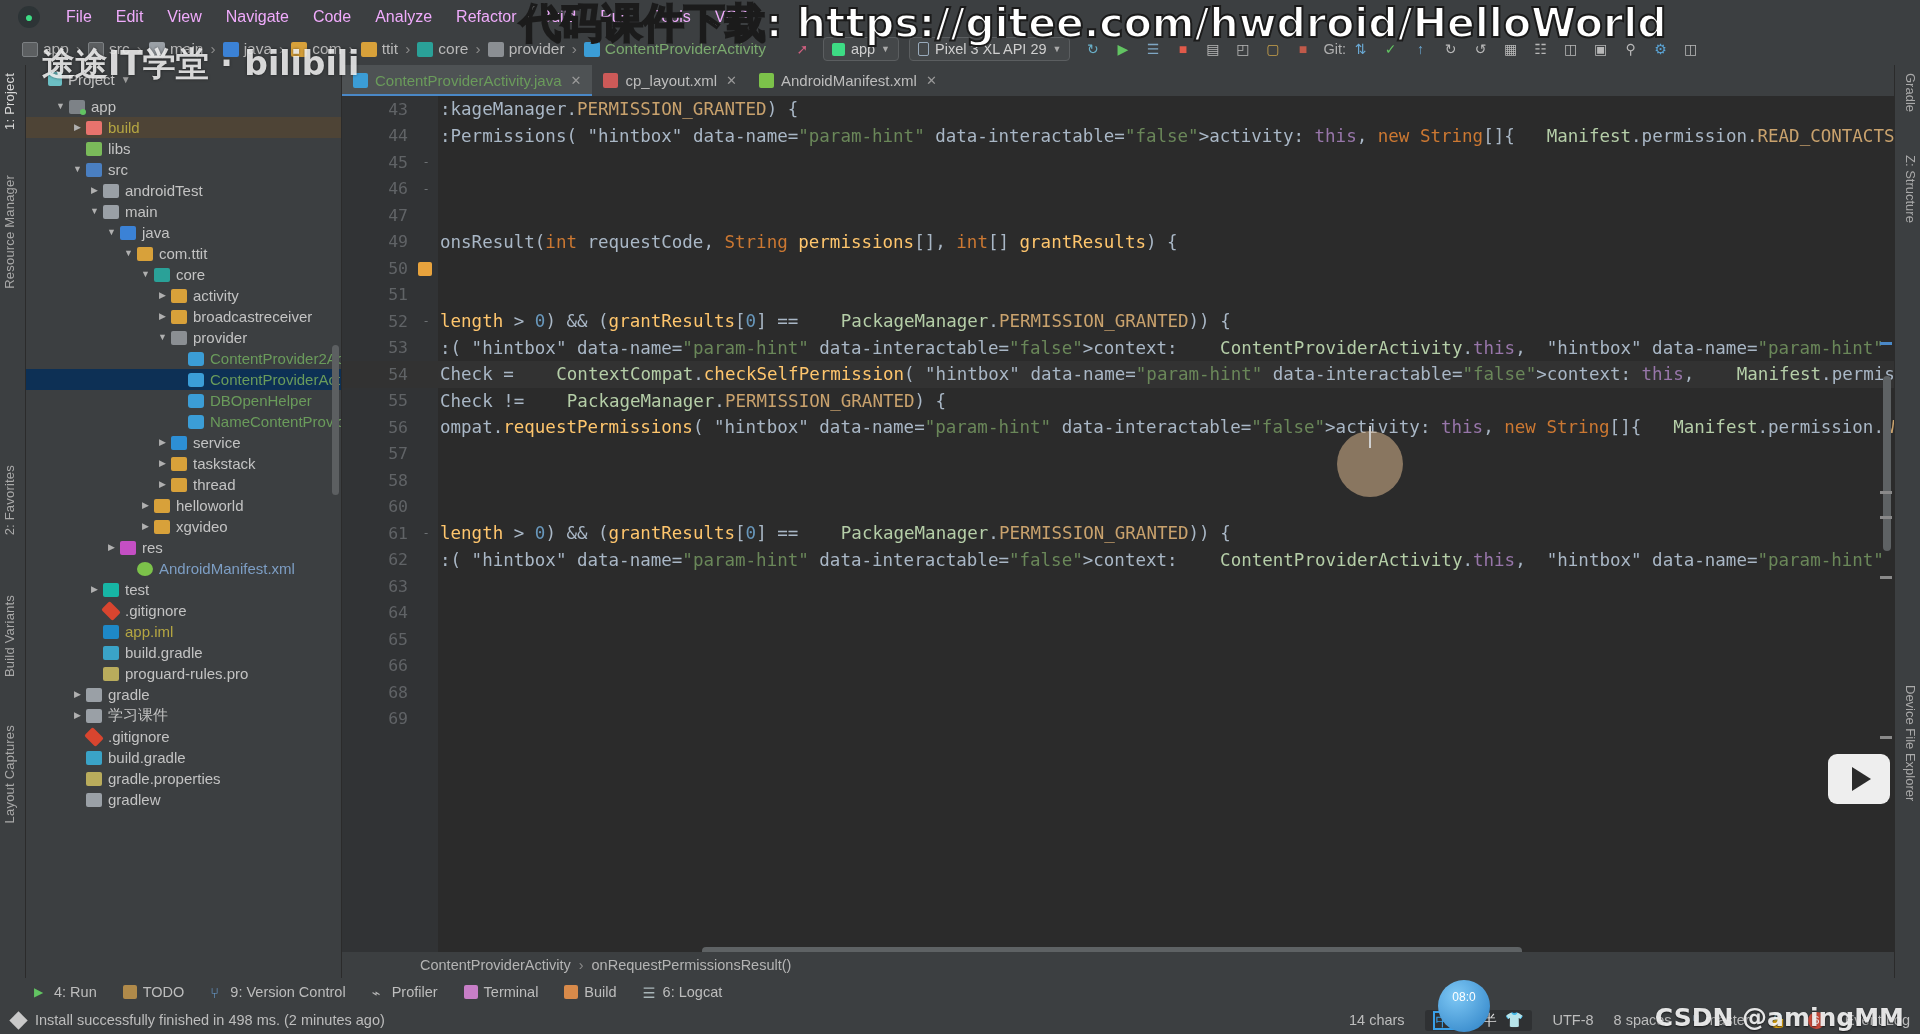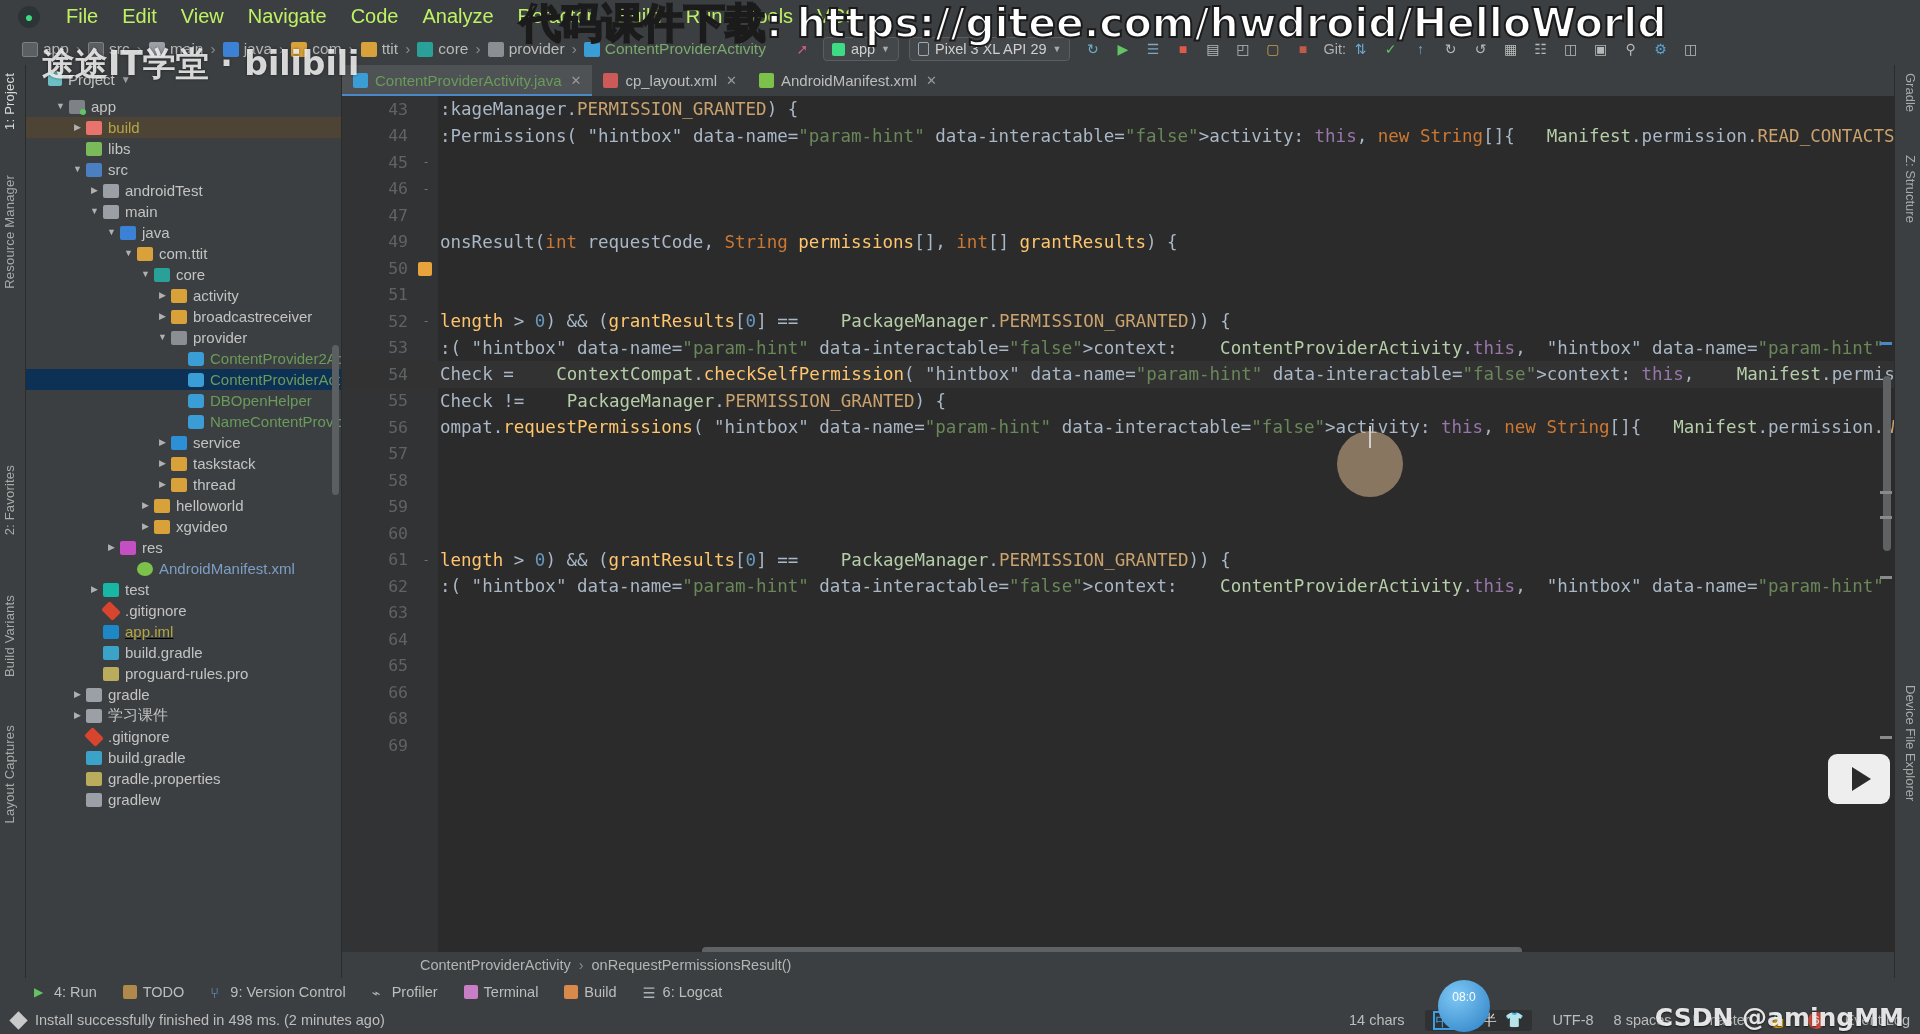--- a/index.html
+++ b/index.html
@@ -16,21 +16,21 @@
     position: absolute; top: 0; left: 0; width: 1920px; height: 33px;
     background: #3c3f41; display: flex; align-items: center; padding-left: 8px;
   }
   .studio-logo {
     width: 22px; height: 22px; margin: 0 14px 0 10px;
     border-radius: 50%; background: #2d3436;
     display: flex; align-items: center; justify-content: center;
   }
   .studio-logo span { color: #3ddc84; font-size: 14px; line-height: 1; }
   .menu-item {
-    color: #bef264; font-size: 20px; padding: 2px 12px; white-space: nowrap;
+    color: #f0abfc; font-size: 16px; padding: 2px 12px; white-space: nowrap;
   }
 
   
   .navbar {
     position: absolute; top: 33px; left: 0; width: 1920px; height: 32px;
     background: #3c3f41; display: flex; align-items: center; padding-left: 22px;
     font-size: 15.5px; color: #b9b9b9;
   }
   .crumb { display: flex; align-items: center; white-space: nowrap; }
   .crumb .ico { width: 16px; height: 15px; margin-right: 5px; border-radius: 2px; }
@@ -557,21 +557,21 @@
         <div class="row" style="padding-left: 63px;">
           <span class="arrow">▶</span>
           <span class="ticon t-test"></span>
           <span class="label ">test</span>
         </div>
         <div class="row" style="padding-left: 63px;">
           <span class="arrow empty"></span>
           <span class="ticon t-git"></span>
           <span class="label ">.gitignore</span>
         </div>
-        <div class="row" style="padding-left: 63px; text-decoration: underline;">
+        <div class="row" style="padding-left: 63px;">
           <span class="arrow empty"></span>
           <span class="ticon t-iml"></span>
           <span class="label yellow">app.iml</span>
         </div>
         <div class="row" style="padding-left: 63px;">
           <span class="arrow empty"></span>
           <span class="ticon t-gradle"></span>
           <span class="label ">build.gradle</span>
         </div>
         <div class="row" style="padding-left: 63px;">
@@ -699,25 +699,20 @@
             <span class="fold"></span>
             <span class="ctext">ompat.<span class="mth">requestPermissions</span>( <span class="&lt;span">"hintbox"</span> data-name=<span class="str">"param-hint"</span> data-interactable=<span class="str">"false"</span>&gt;activity: <span class="fld">this</span>, <span class="k">new</span> <span class="k">String</span>[]{<span class="cls">Manifest</span>.permission.<span class="static-const">WRITE_CONTACTS</span>},  requestCode.</span>
           </div>
           <div class="cl">
             <span class="ln">57</span>
             <span class="fold"></span>
             <span class="ctext"></span>
           </div>
           <div class="cl">
             <span class="ln">58</span>
-            <span class="fold"></span>
-            <span class="ctext"></span>
-          </div>
-          <div class="cl">
-            <span class="ln">59</span>
             <span class="fold"></span>
             <span class="ctext"></span>
           </div>
           <div class="cl">
             <span class="ln">60</span>
             <span class="fold"></span>
             <span class="ctext"></span>
           </div>
           <div class="cl">
             <span class="ln">61</span>

